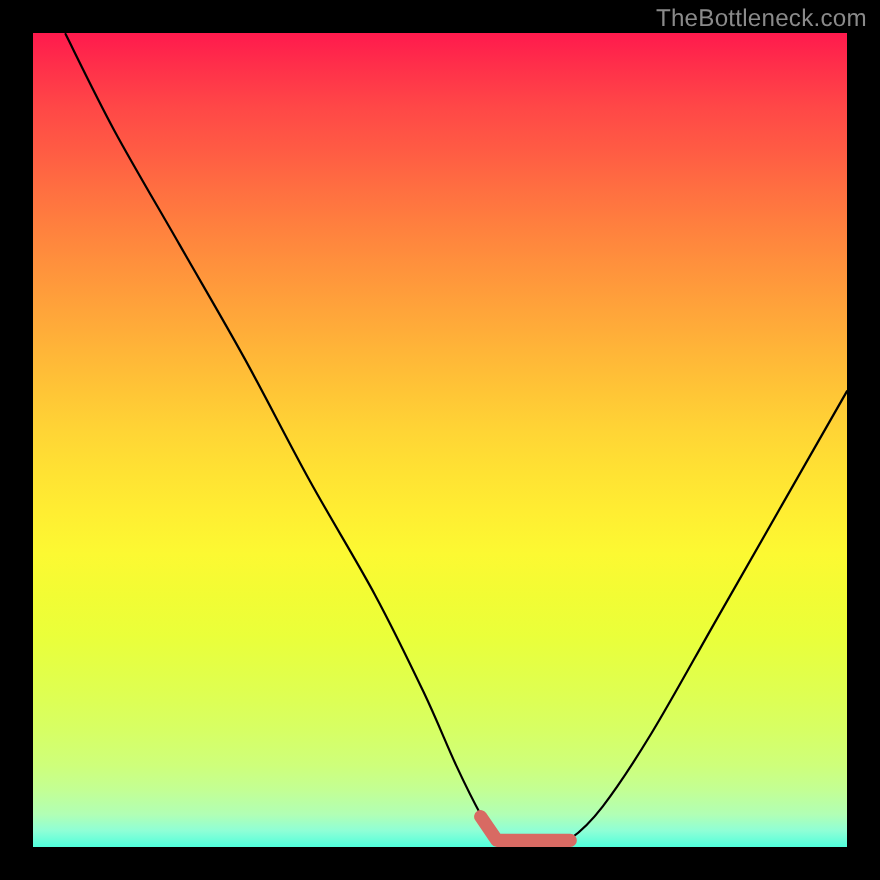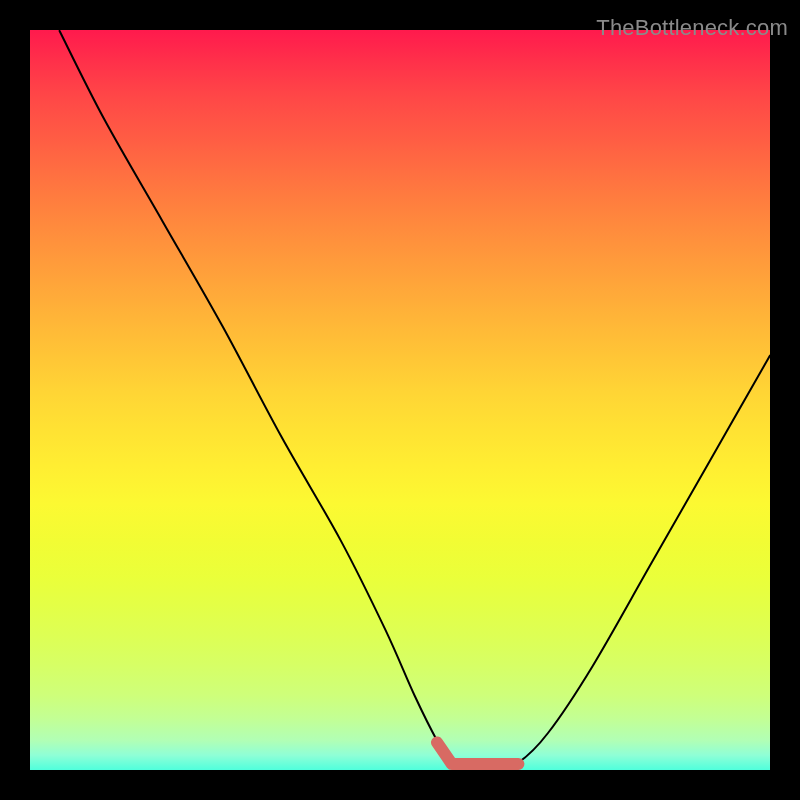--- a/index.html
+++ b/index.html
@@ -65,21 +65,21 @@
   }
   .emph {
     fill: none;
     stroke: #d86a63;
     stroke-width: 12;
     stroke-linecap: round;
     stroke-linejoin: round;
   }
   .watermark {
     position: absolute;
-    top: 15px;
+    top: 4px;
     right: 12px;
     color: #8a8a8a;
     font-family: Arial, Helvetica, sans-serif;
     font-size: 22px;
     letter-spacing: 0.2px;
   }
 </style>
 </head>
 <body>
 

